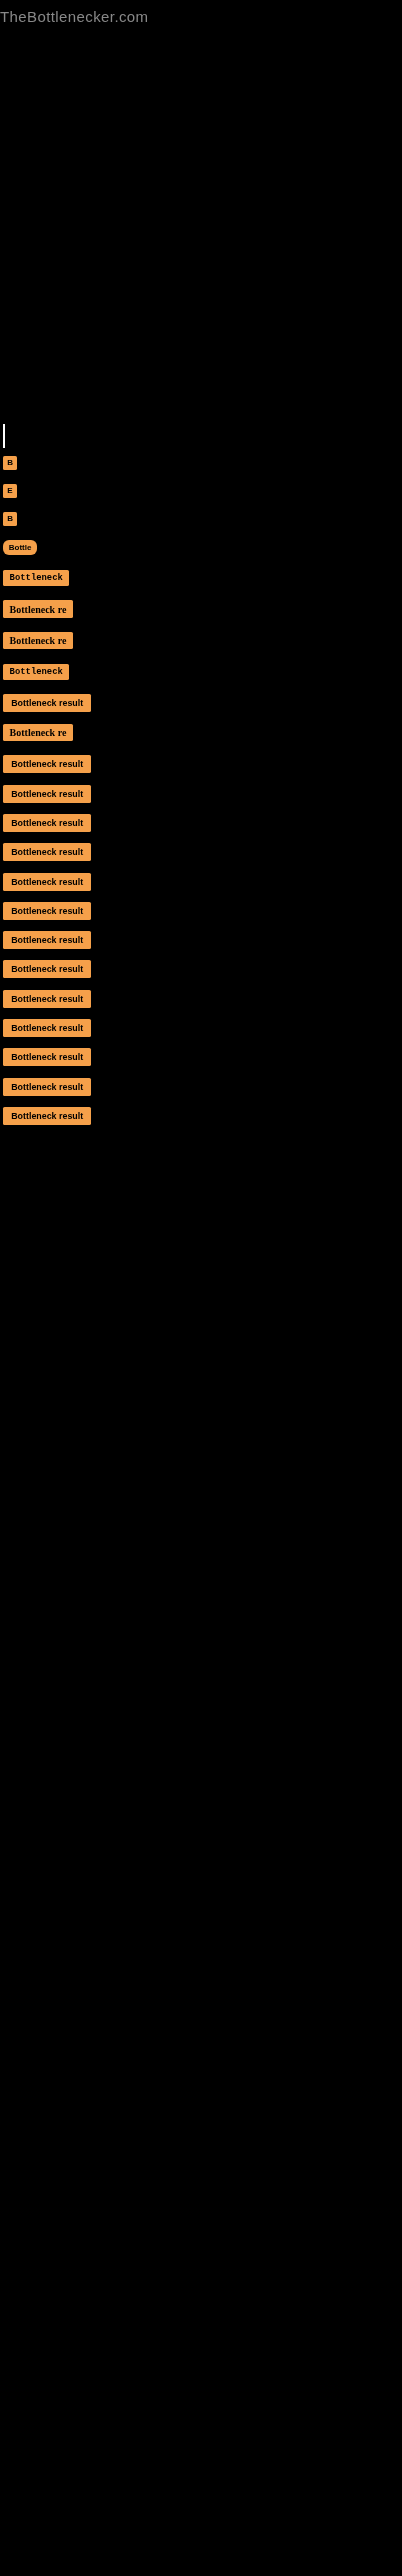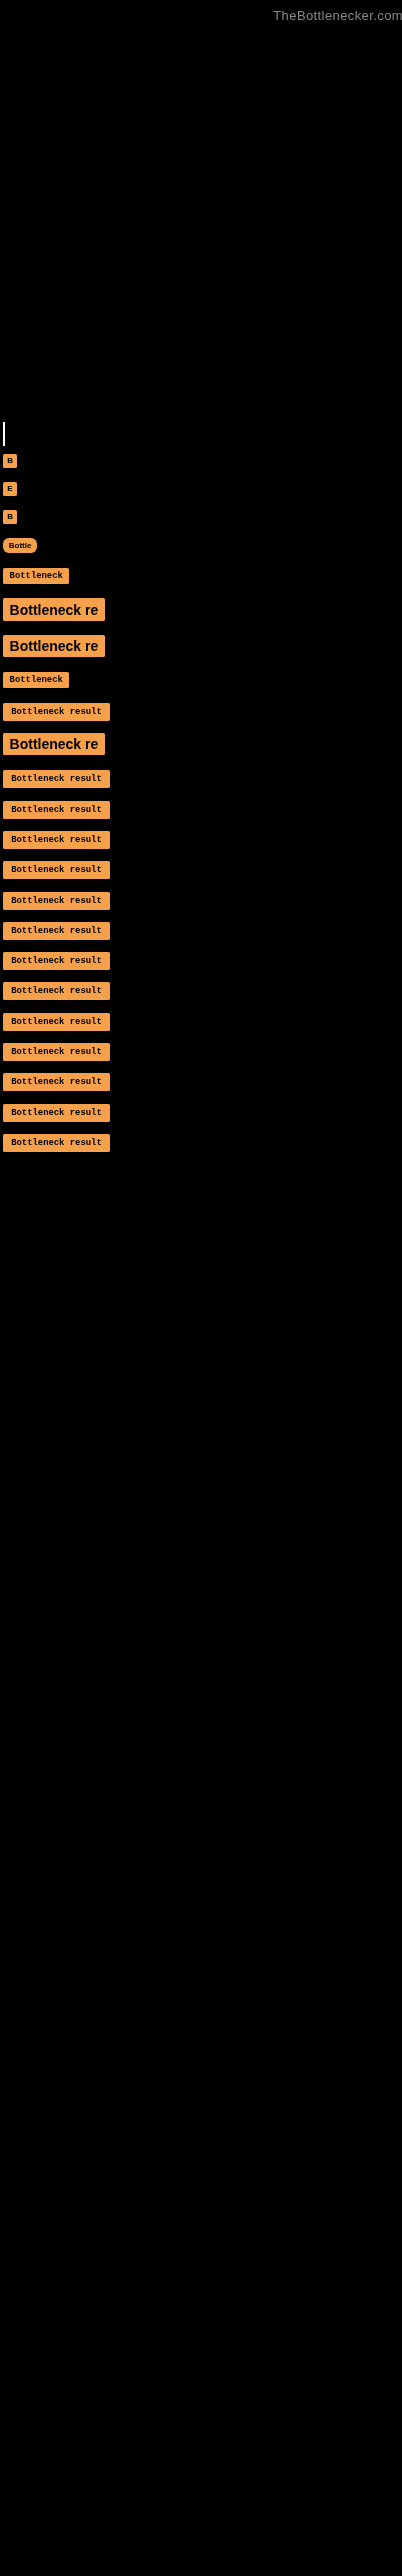--- a/index.html
+++ b/index.html
@@ -7,22 +7,22 @@
       background-color: #000;
       width: 403px;
       min-height: 2576px;
       font-family: Arial, sans-serif;
       position: relative;
       overflow-x: hidden;
     }
 
     .site-title {
       color: #888;
-      font-size: 13px;
-      text-align: right;
+      font-size: 15px;
+      text-align: left;
       padding: 8px 0 4.8px 0;
       letter-spacing: 0.4px;
     }
 
     .top-black-area {
       background: #000;
       height: 386px;
       width: 100%;
     }
 
@@ -49,22 +49,22 @@
       font-weight: bold;
       padding: 3.2px 6.4px;
       border-radius: 1.6px;
       white-space: nowrap;
       cursor: default;
     }
 
     .result-badge.size-xs { font-size: 8px; padding: 2.4px 4px; max-width: 22.5px; overflow: hidden; }
     .result-badge.size-md { font-size: 8px; padding: 3.2px 5.6px; max-width: 56px; overflow: hidden; border-radius: 6px; }
     .result-badge.size-lg { font-size: 8.9px; padding: 3.2px 6.4px; max-width: 81px; overflow: hidden; font-family: Liberation Mono, monospace; }
-    .result-badge.size-xl { font-size: 14px; padding: 3.2px 6.4px; max-width: 105px; overflow: hidden; }
-    .result-badge.size-full { font-size: 8.9px; padding: 4px 8px; max-width: 129px; font-family: Liberation Mono, monospace; }
+    .result-badge.size-xl { font-size: 10px; padding: 3.2px 6.4px; max-width: 105px; overflow: hidden; font-family: Liberation Serif, serif; }
+    .result-badge.size-full { font-size: 8.9px; padding: 4px 8px; max-width: 129px; }
   </style>
 </head>
 <body>
 
 <div class="site-title">TheBottlenecker.com</div>
 
 <div class="top-black-area"></div>
 
 <div class="divider-line"></div>
 

